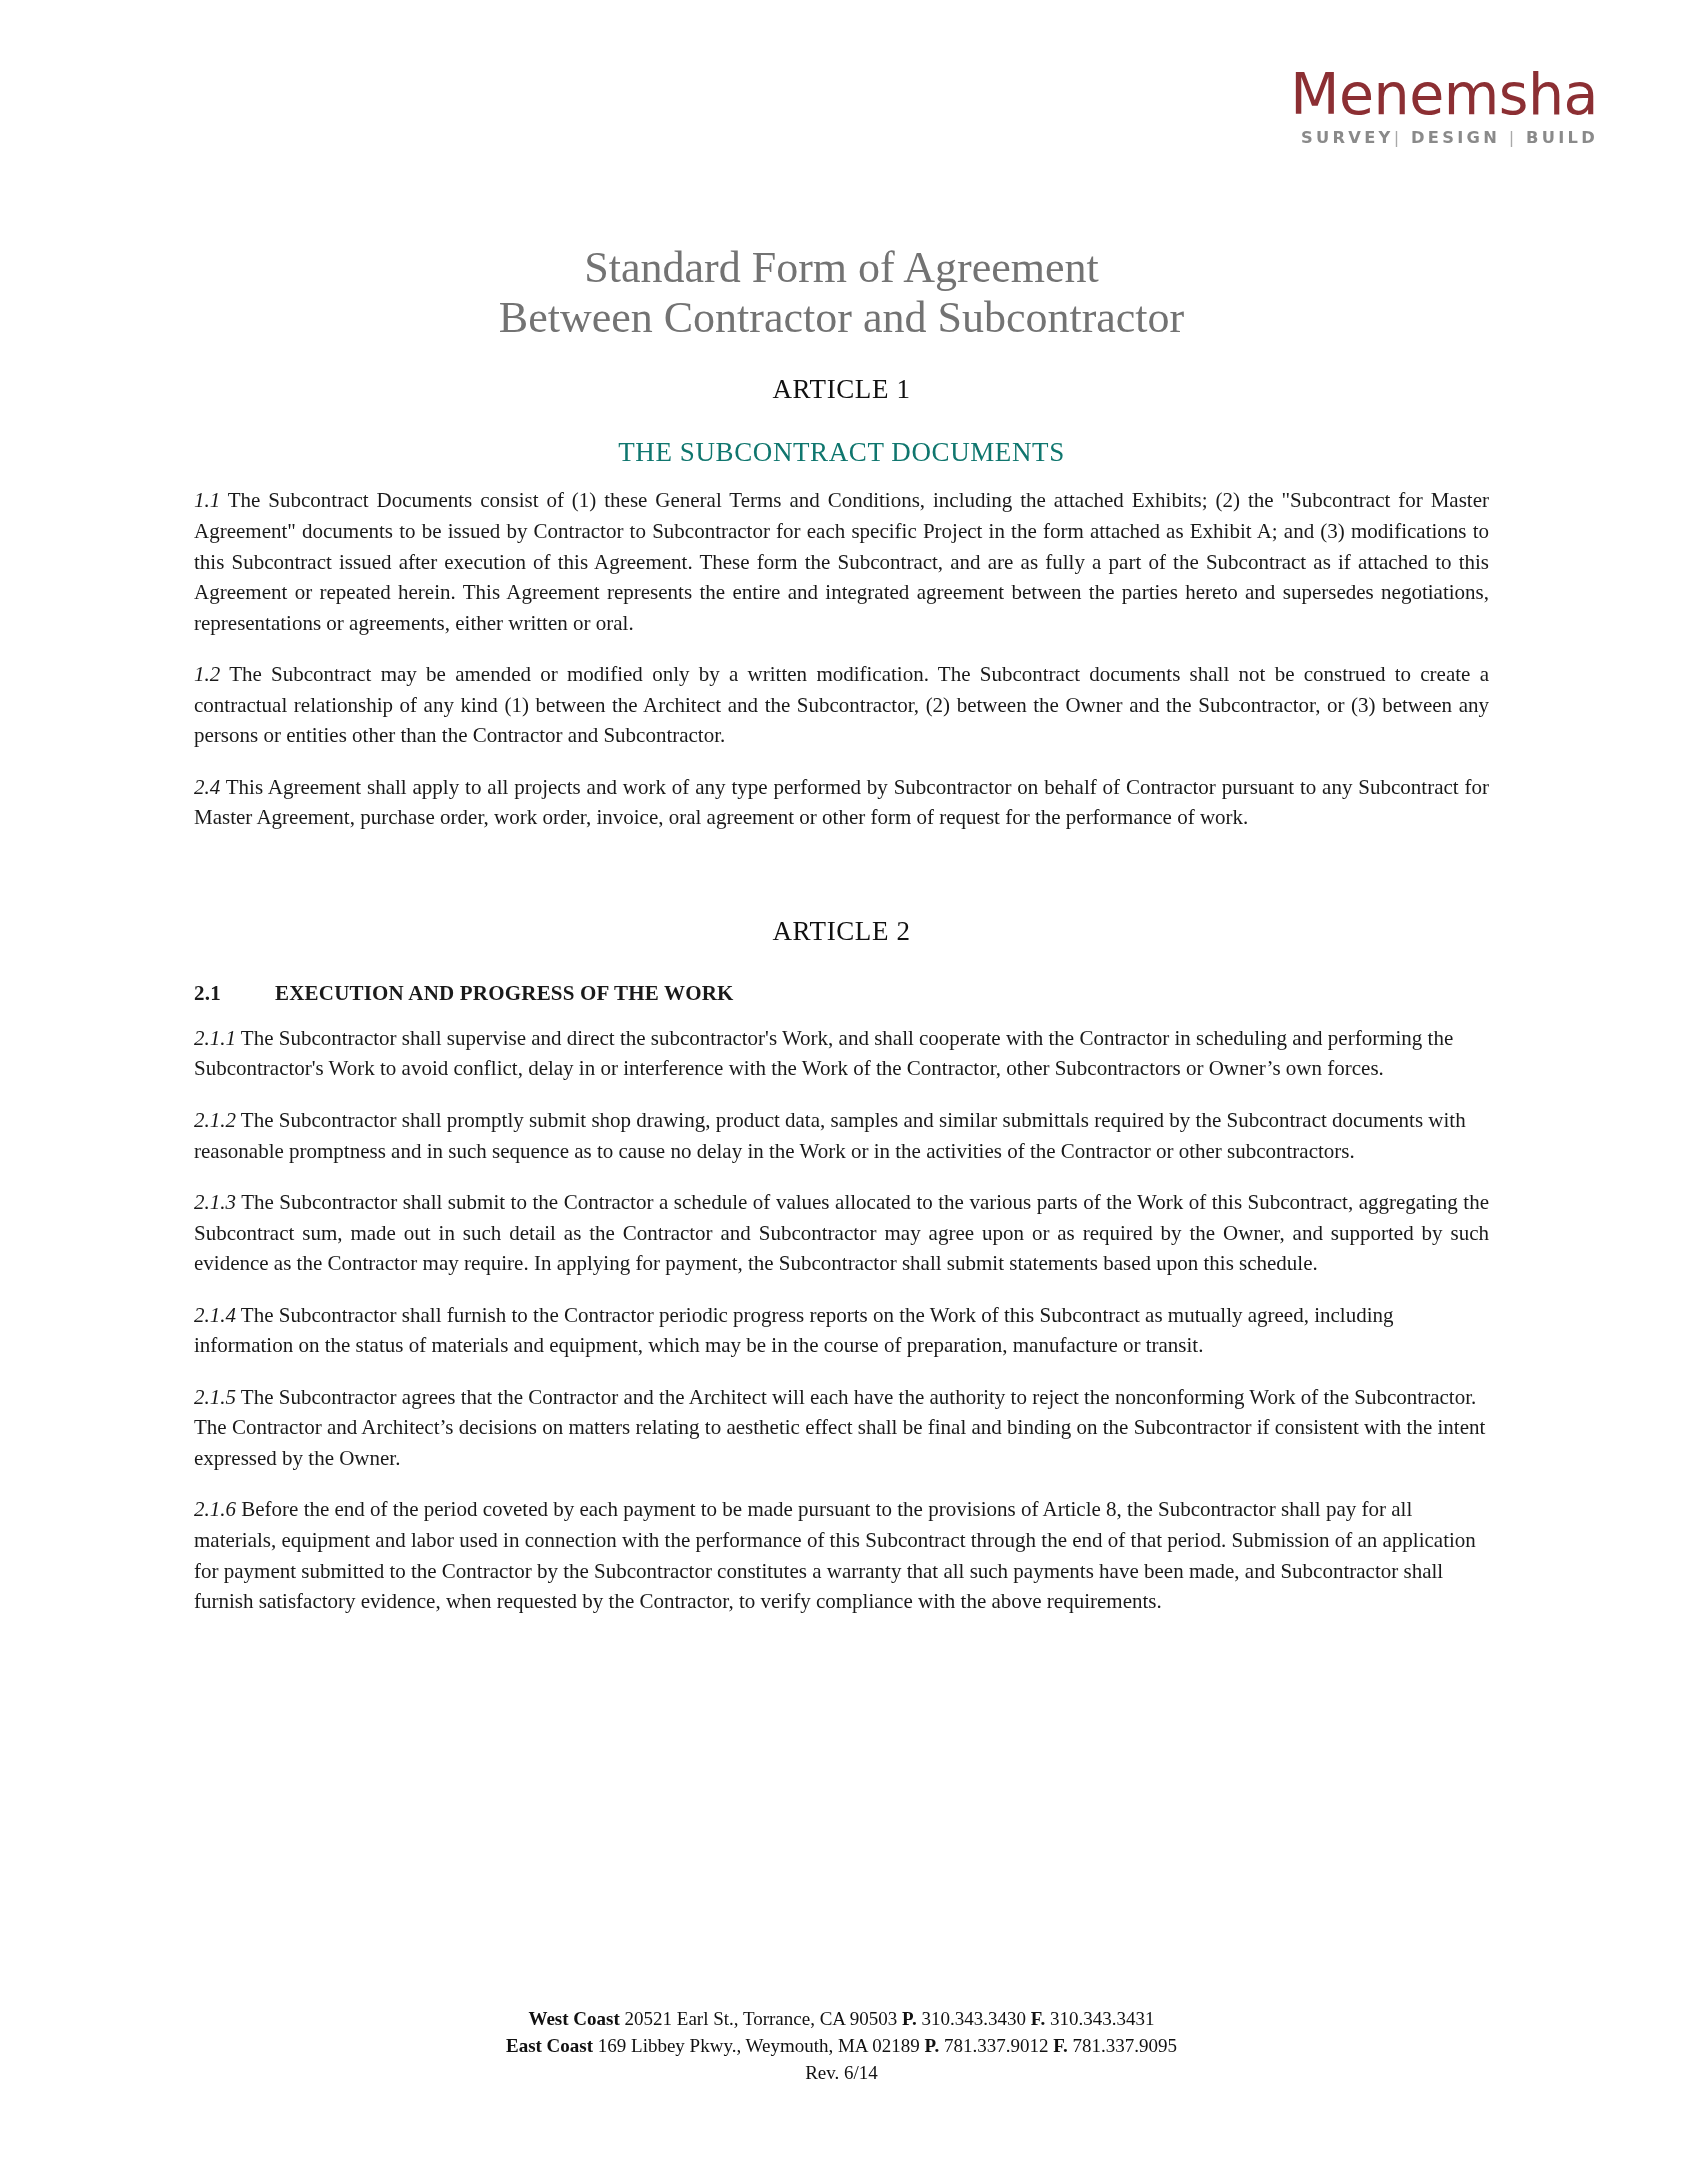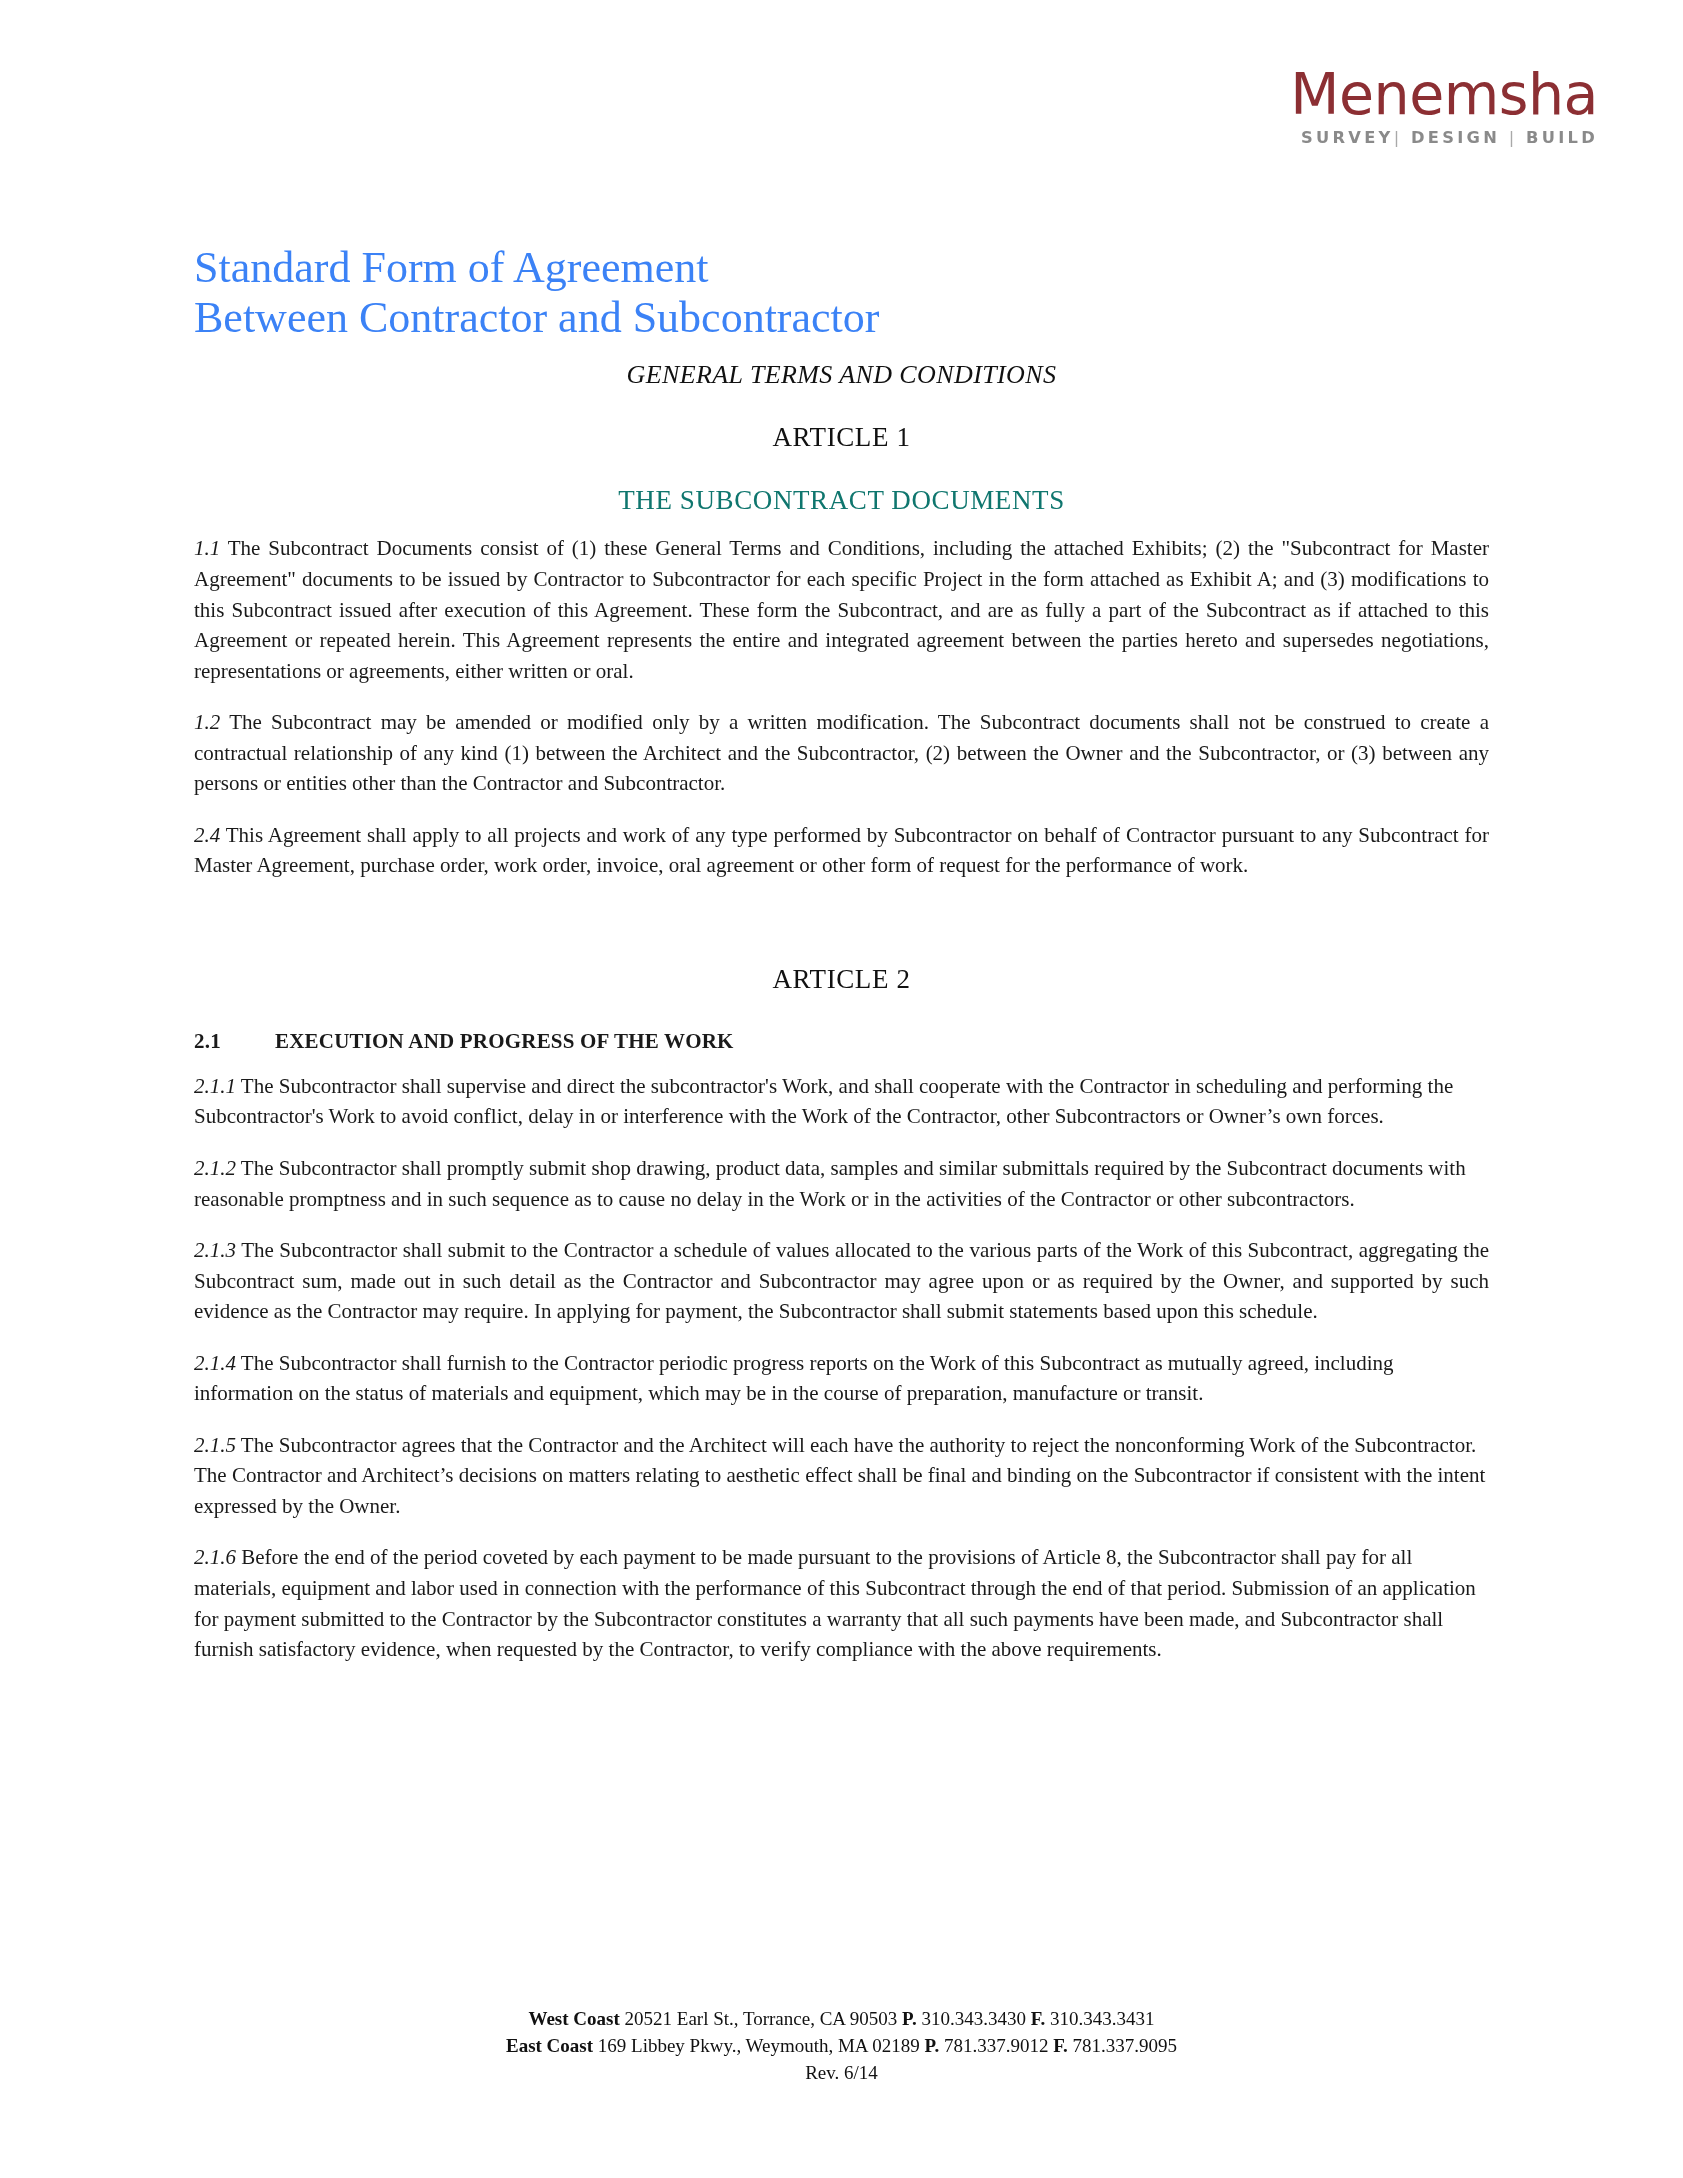--- a/index.html
+++ b/index.html
@@ -57,27 +57,27 @@
   
   .content {
     position: absolute;
     left: 194px;
     right: 194px;
     top: 243px;
   }
 
   
   .doc-title {
-    text-align: left;
+    text-align: center;
     font-size: 44px;
     line-height: 1.13;
     font-family: "Liberation Serif", "DejaVu Serif", serif;
     font-weight: 400;
     letter-spacing: 0px;
-    color: #3b82f6;
+    color: #737373;
   }
   .doc-title span { display: block; }
 
   .doc-subtitle {
     text-align: center;
     font-style: italic;
     font-size: 26px;
     margin-top: 18px;
     letter-spacing: 0.4px;
     color: #111;
@@ -145,21 +145,20 @@
       <span>SURVEY</span><span class="sep">|&nbsp;</span><span>DESIGN</span><span class="sep">&nbsp;|&nbsp;</span><span>BUILD</span>
     </span>
   </div>
 
   <div class="content">
 
     <div class="doc-title">
       <span>Standard Form of Agreement</span>
       <span>Between Contractor and Subcontractor</span>
     </div>
-    <div class="doc-subtitle">GENERAL  TERMS  AND CONDITIONS</div>
 
     <div class="article-head">ARTICLE 1</div>
     <div class="article-sub">THE SUBCONTRACT DOCUMENTS</div>
 
     <p class="para"><span class="num">1.1</span><span> The Subcontract Documents consist of (1) these General Terms and Conditions, including the attached Exhibits; (2) the "Subcontract for Master Agreement" documents to be issued by Contractor to Subcontractor for each specific Project in the form attached as Exhibit A; and (3) modifications to this Subcontract issued after execution of this Agreement. These form the Subcontract, and are as fully a part of the Subcontract as if attached to this Agreement or repeated herein. This Agreement represents the entire and integrated agreement between the parties hereto and supersedes negotiations, representations or agreements, either written or oral.</span></p>
 
     <p class="para"><span class="num">1.2</span><span> The Subcontract may be amended or modified only by a written modification. The Subcontract documents shall not be construed to create a contractual relationship of any kind (1) between the Architect and the Subcontractor, (2) between the Owner and the Subcontractor, or (3) between any persons or entities other than the Contractor and Subcontractor.</span></p>
 
     <p class="para"><span class="num">2.4</span><span>  This Agreement shall apply to all projects and work of any type performed by Subcontractor on behalf of Contractor pursuant to any Subcontract for Master Agreement, purchase order, work order, invoice, oral agreement or other form of request for the performance of work.</span></p>
 

